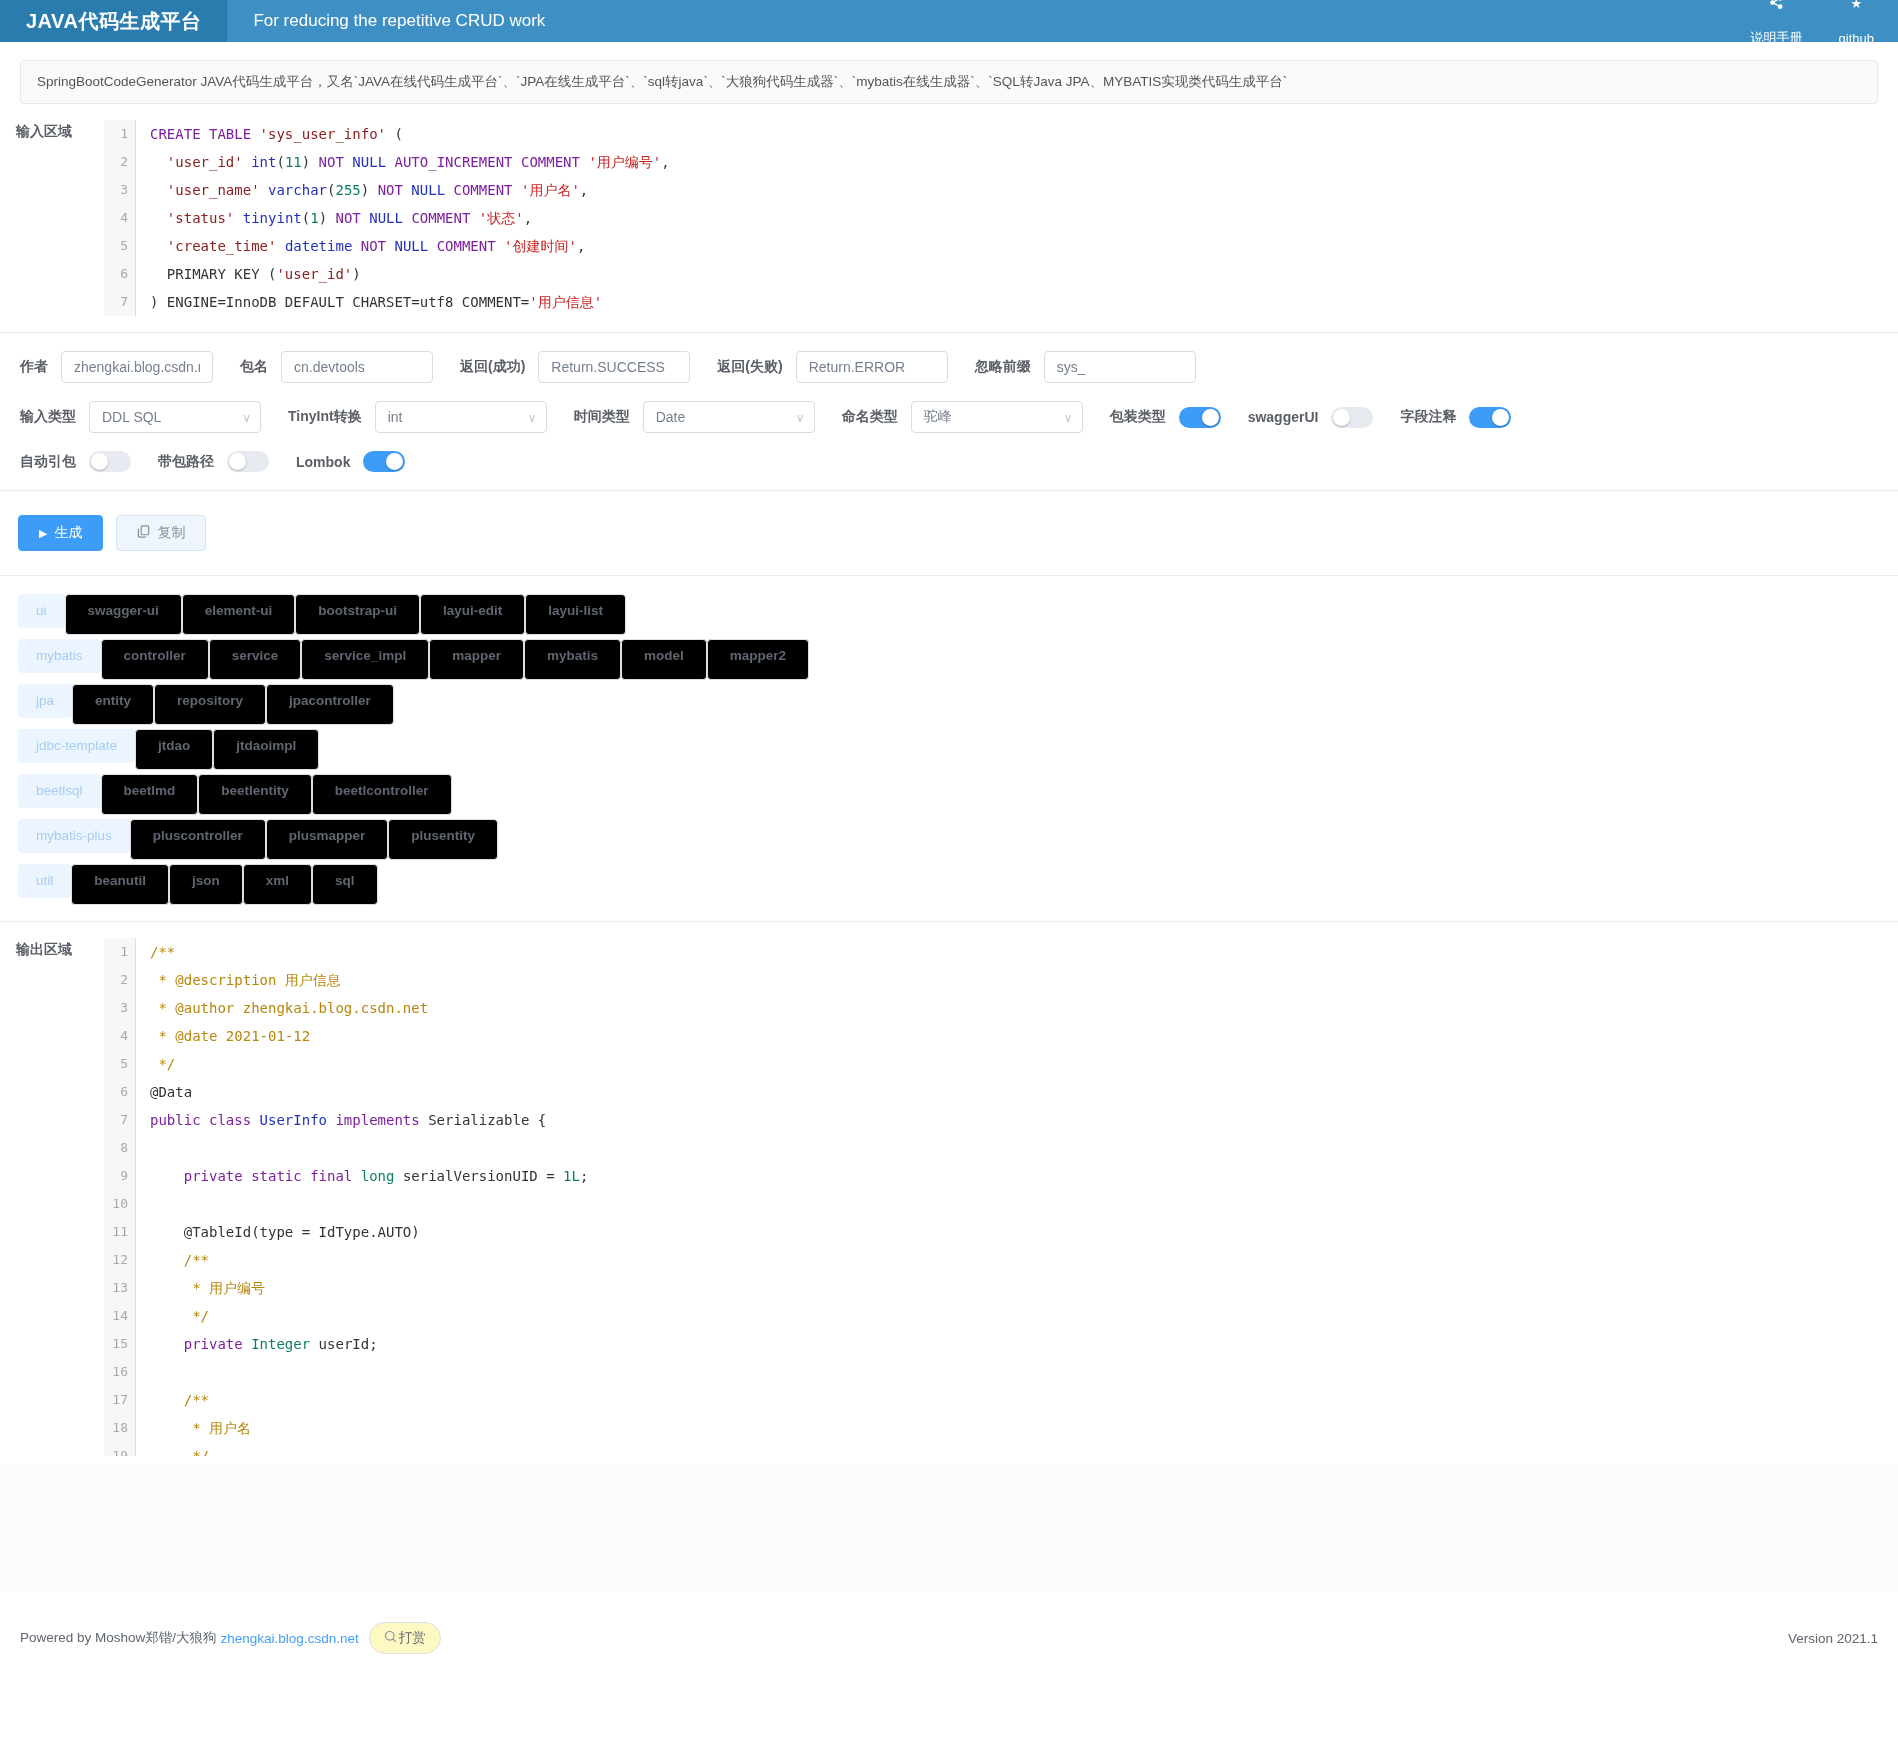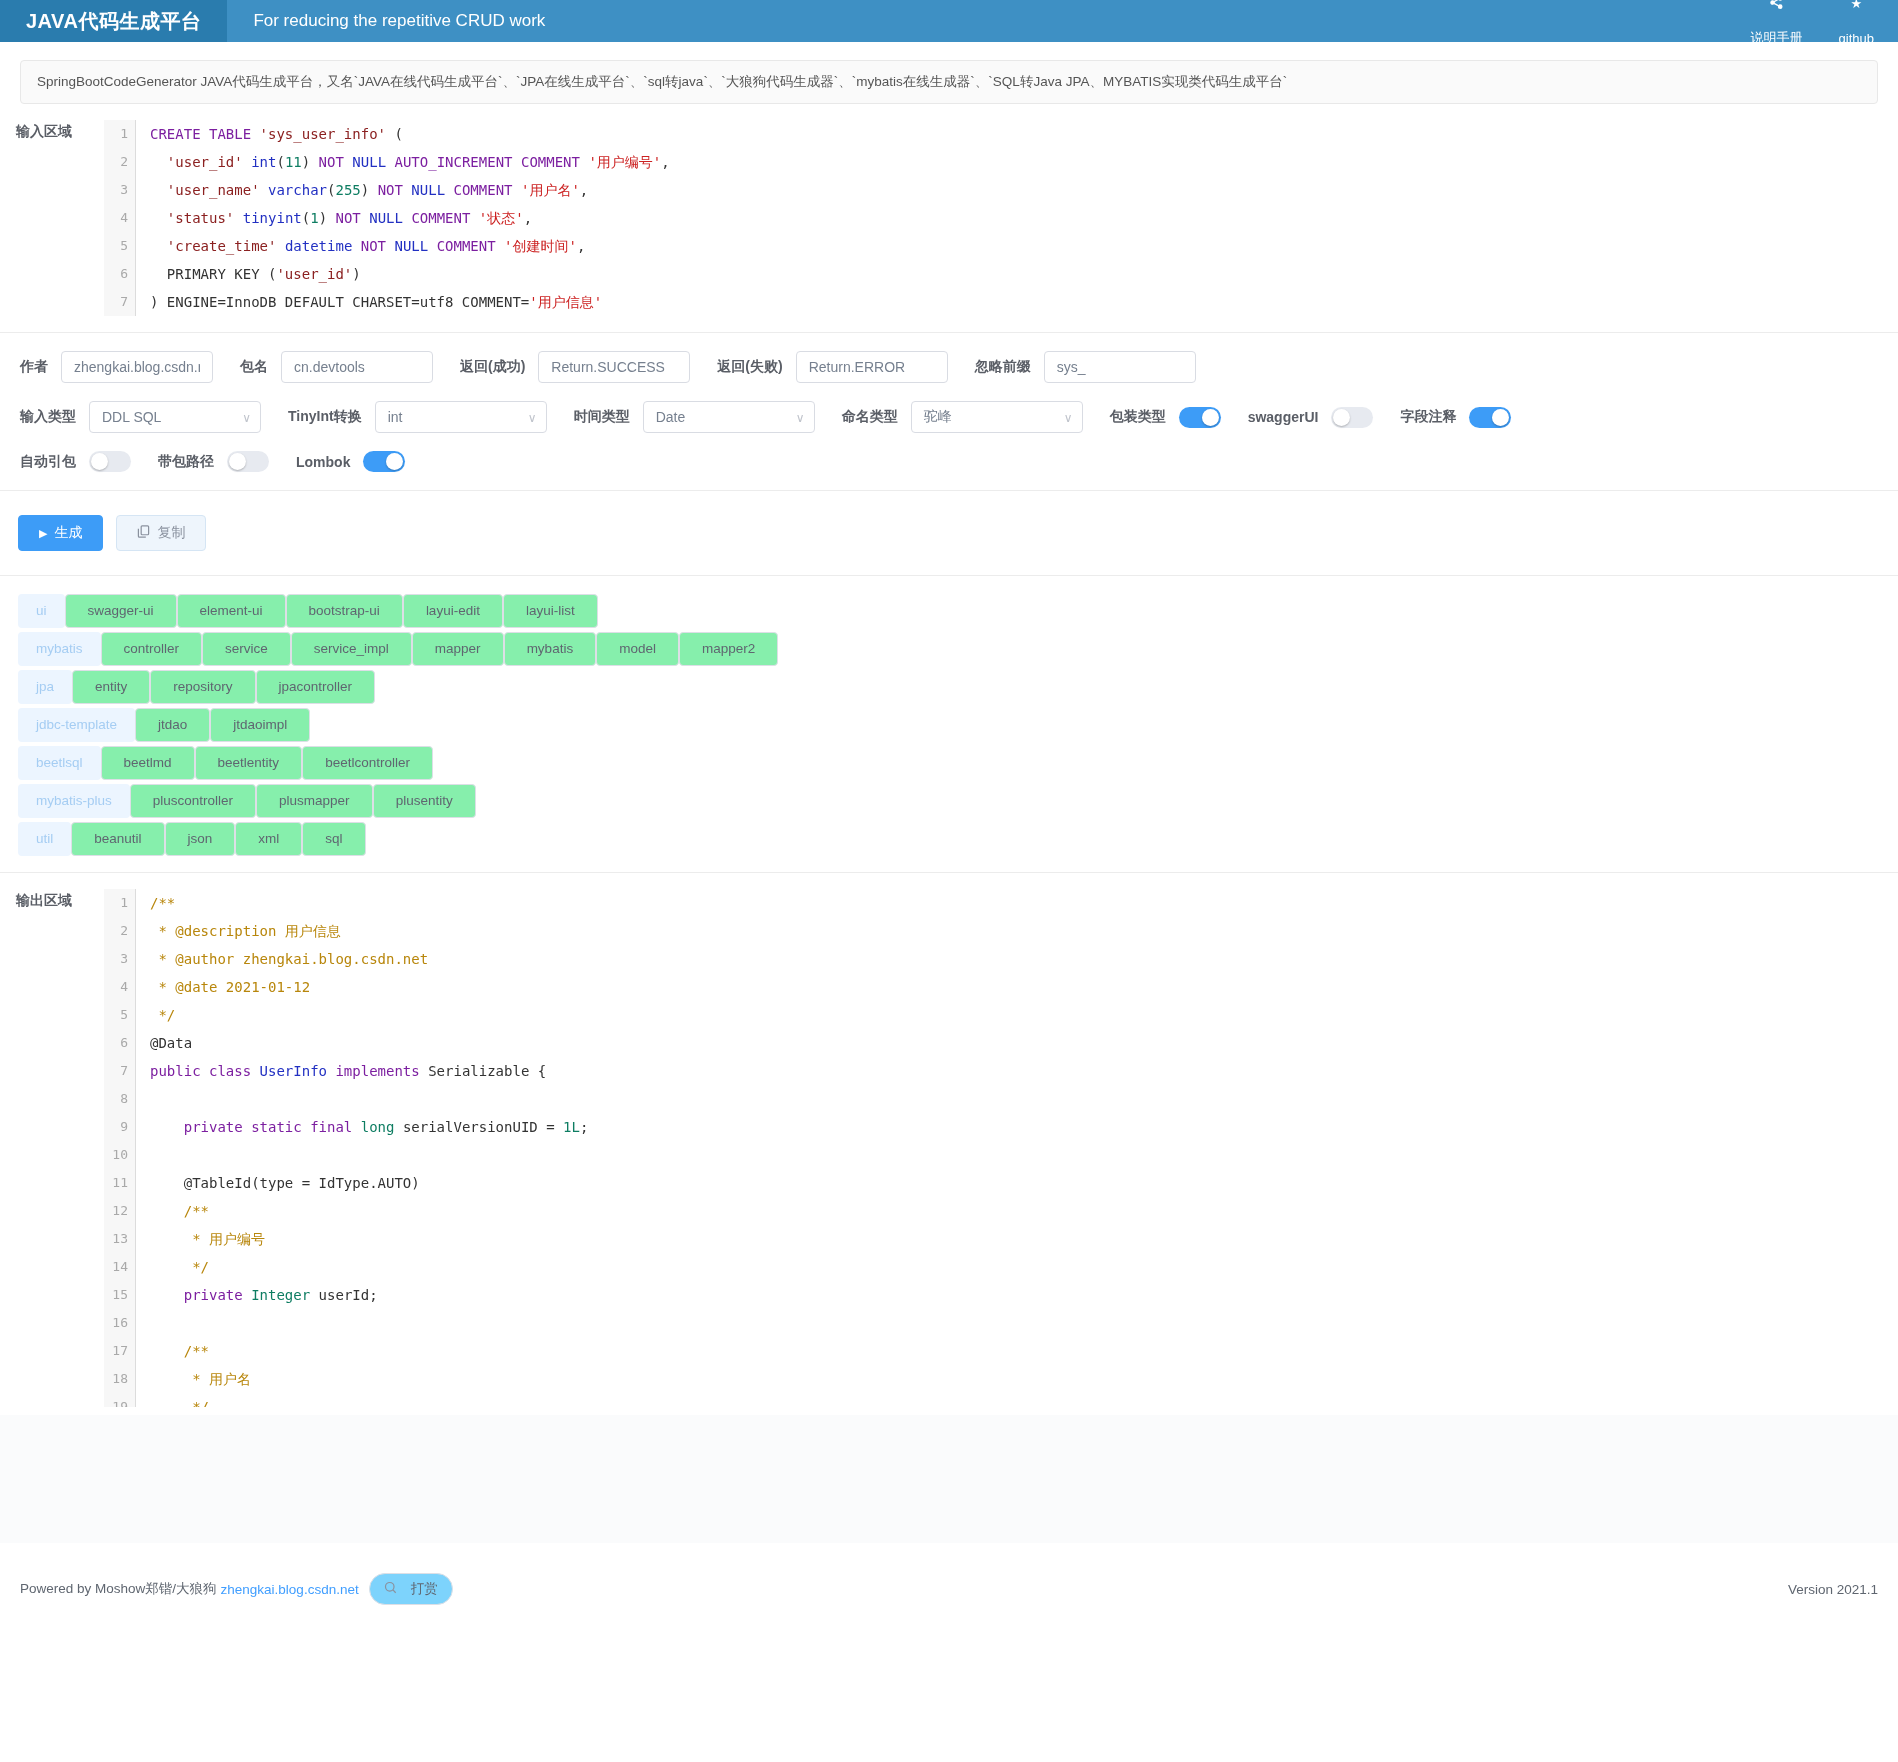--- a/index.html
+++ b/index.html
@@ -52,28 +52,28 @@
   
   .actions { display:flex; gap:13px; margin:24px 18px; }
   .btn { height:36px; border-radius:4px; font-size:14px; display:inline-flex; align-items:center; gap:7px; padding:0 20px; cursor:pointer; font-family:"Liberation Sans", sans-serif; }
   .btn-primary { background:#3d9cf7; border:1px solid #3d9cf7; color:#fff; }
   .btn-plain { background:#eef5fc; border:1px solid #d5e5f4; color:#8a919e; }
   .play-glyph { font-size:11px; }
 
   
   .tabs-area { margin:18px 18px 10px 18px; }
   .tab-group { display:flex; margin-bottom:4px; }
-  .tab { height:34px; line-height:32px; padding:0 22px; border:1px solid #dcdfe6; border-radius:4px; background:#86efac; color:#5f6670; font-size:13.5px; cursor:pointer; white-space:nowrap; }
+  .tab { height:41px; line-height:32px; padding:0 22px; border:1px solid #dcdfe6; border-radius:4px; background:#000000; color:#5f6670; font-size:13.5px; cursor:pointer; white-space:nowrap;font-weight:bold; }
   .tab-label { height:34px; line-height:34px; padding:0 18px; border-radius:4px; background:#ecf5ff; color:#a5cdf3; font-size:13.5px; cursor:pointer; white-space:nowrap; }
 
   
   .footer-gray { height:128px; background:#fafbfc; margin-top:6px; }
   .footer { display:flex; align-items:center; padding:30px 20px 44px 20px; font-size:13.5px; color:#5f6670; background:#fff; }
   .footer a { color:#409eff; text-decoration:none; margin-left:4px; }
-  .reward-pill { margin-left:10px; display:inline-flex; align-items:center; gap:14px; border:1px solid #dcdfe6; border-radius:17px; padding:6px 14px; color:#5f6670; cursor:pointer; background:#7dd3fc; }
+  .reward-pill { margin-left:10px; display:inline-flex; align-items:center; gap:2px; border:1px solid #dcdfe6; border-radius:17px; padding:6px 14px; color:#5f6670; cursor:pointer; background:#fef9c3; }
   .version { margin-left:auto; color:#5f6670; }
 </style>
 </head>
 <body>
 
 <div class="navbar">
   <div class="brand">JAVA代码生成平台</div>
   <div class="tagline">For reducing the repetitive CRUD work</div>
   <div class="nav-right">
     <span class="nav-link">

